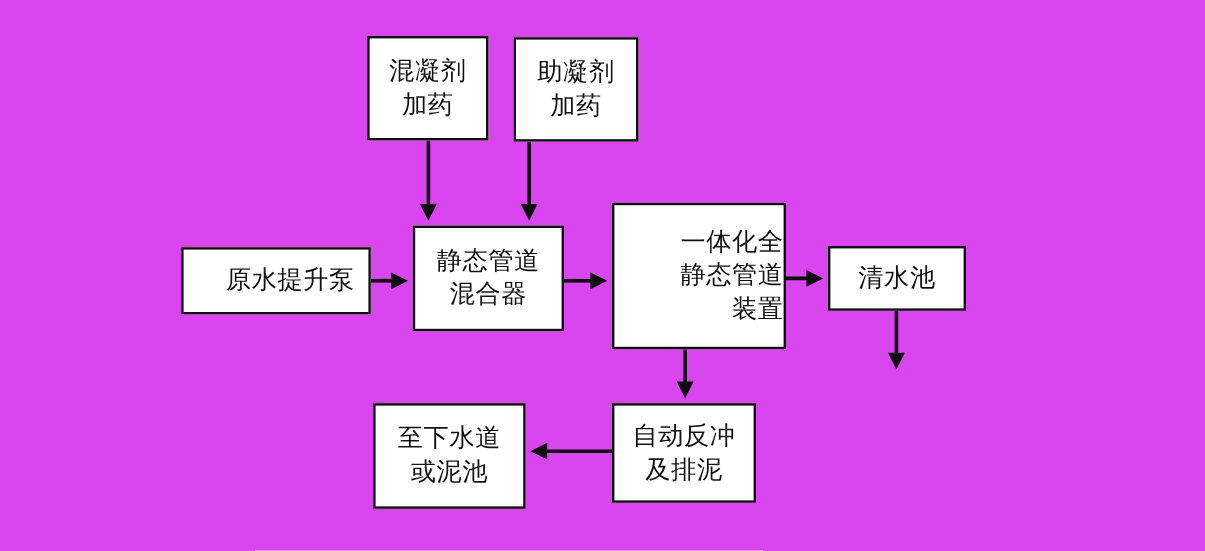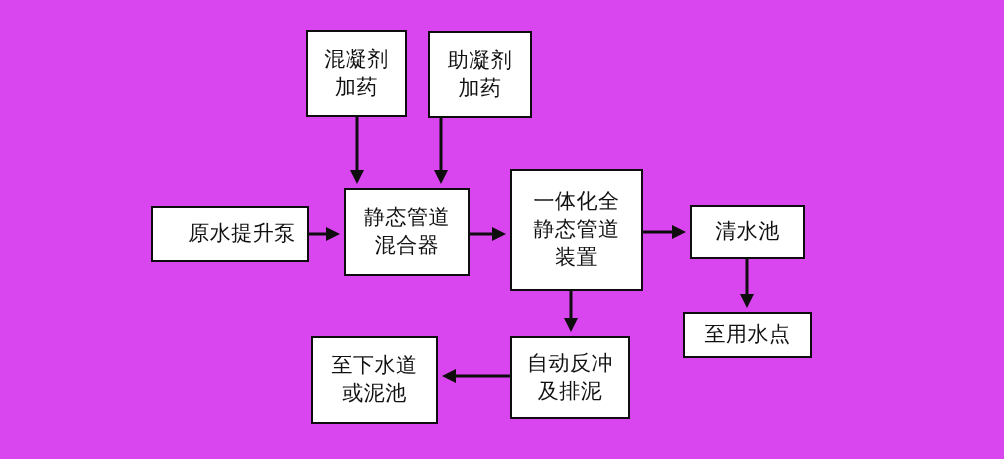--- a/index.html
+++ b/index.html
@@ -93,30 +93,27 @@
       <span class="line">助凝剂</span>
       <span class="line">加药</span>
     </div>
     <div class="node" style="left: 151px; top: 206px; width: 158px; height: 56px; border-color: rgb(13, 13, 13); color: rgb(17, 17, 17); padding-left: 24px;">
       <span class="line">原水提升泵</span>
     </div>
     <div class="node" style="left: 344px; top: 188px; width: 126px; height: 88px; border-color: rgb(13, 13, 13); color: rgb(17, 17, 17);">
       <span class="line">静态管道</span>
       <span class="line">混合器</span>
     </div>
-    <div class="node" style="left: 510px; top: 169px; width: 133px; height: 122px; border-color: rgb(13, 13, 13); color: rgb(17, 17, 17);">
+    <div class="node" style="left: 510px; top: 169px; width: 145px; height: 122px; border-color: rgb(13, 13, 13); color: rgb(17, 17, 17); align-items: flex-end;">
       <span class="line">一体化全</span>
       <span class="line">静态管道</span>
       <span class="line">装置</span>
     </div>
     <div class="node" style="left: 690px; top: 205px; width: 115px; height: 54px; border-color: rgb(13, 13, 13); color: rgb(17, 17, 17);">
       <span class="line">清水池</span>
-    </div>
-    <div class="node" style="left: 683px; top: 312px; width: 129px; height: 46px; border-color: rgb(13, 13, 13); color: rgb(17, 17, 17);">
-      <span class="line">至用水点</span>
     </div>
     <div class="node" style="left: 510px; top: 336px; width: 120px; height: 83px; border-color: rgb(13, 13, 13); color: rgb(17, 17, 17);">
       <span class="line">自动反冲</span>
       <span class="line">及排泥</span>
     </div>
     <div class="node" style="left: 311px; top: 336px; width: 127px; height: 88px; border-color: rgb(13, 13, 13); color: rgb(17, 17, 17);">
       <span class="line">至下水道</span>
       <span class="line">或泥池</span>
     </div>
   </div>

